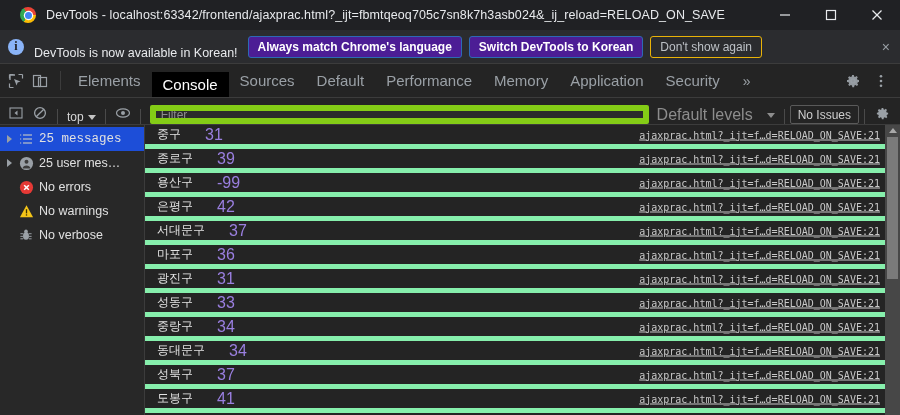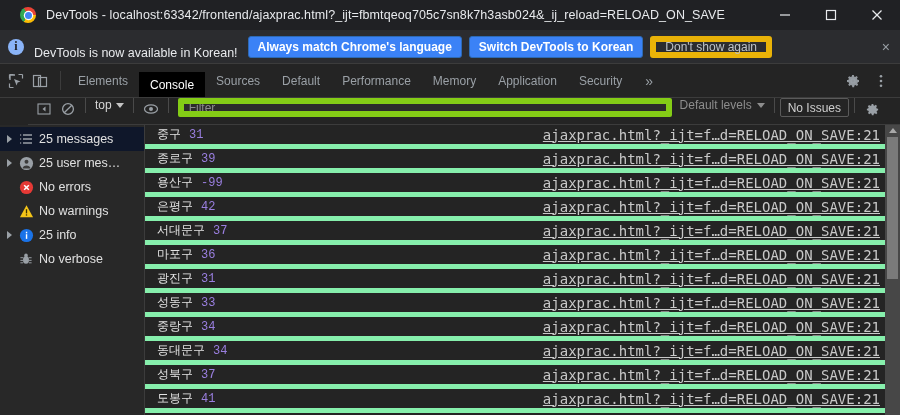--- a/index.html
+++ b/index.html
@@ -98,29 +98,29 @@
     border-radius: 3px;
     font-size: 12px;
     display: flex;
     align-items: center;
     padding: 0 9px;
     margin-right: 7px;
     white-space: nowrap;
     font-family: "Liberation Sans", sans-serif;
   }
   .infobtn.primary {
-    background: #3b82f6;
+    background: #4c1d95;
     color: #ffffff;
     font-weight: bold;
     border: 1px solid #2d6ab4;
   }
   .infobtn.ghost {
     background: transparent;
     color: #bdc1c6;
-    border: 6px solid #eab308;
+    border: 1px solid #eab308;
   }
   .info-close {
     position: absolute;
     right: 10px;
     color: #9aa0a6;
     font-size: 14px;
     line-height: 1;
   }
 
   
@@ -148,21 +148,21 @@
   .tabs {
     display: flex;
     align-items: stretch;
     flex: 1 1 auto;
     min-width: 0;
   }
   .tab {
     display: flex;
     align-items: center;
     padding: 0 11px;
-    font-size: 12px;
+    font-size: 15px;
     color: #9aa0a6;
     white-space: nowrap;
   }
   .tab.active {
     background: #000000;
     color: #ffffff;
     margin-top: 8px;
   }
   .tab.chev { color: #9aa0a6; font-size: 14px; padding: 0 12px; }
   .tabstrip-right {
@@ -178,24 +178,23 @@
     justify-content: center;
     color: #9aa0a6;
   }
 
   
   .filterbar {
     height: 27px;
     background: #242424;
     border-bottom: 1px solid #3c3c3c;
     display: flex;
-    align-items: flex-start;
-    padding: 0 16px 0 4px;
+    align-items: flex-end;
+    padding: 0 6px 0 4px;
     gap: 0;
-    margin-left: 28px;
   }
   .fb-icon {
     width: 24px; height: 22px;
     display: flex; align-items: center; justify-content: center;
     color: #9aa0a6;
   }
   .fb-sep {
     width: 1px; height: 15px;
     background: #4a4a4a;
     margin: 0 5px;
@@ -223,23 +222,23 @@
     border-radius: 2px;
     color: #86efac;
     font-size: 12px;
     font-family: "Liberation Sans", sans-serif;
     padding: 0 5px;
     margin: 0 4px;
     min-width: 0;
   }
   .filter-input::placeholder { color: #8d8d8d; }
   .levels {
-    display: flex; align-items: center; gap: 5px;
+    display: flex; align-items: center; gap: 14px;
     color: #8d8d8d;
-    font-size: 12px;
+    font-size: 16px;
     padding: 0 4px;
     white-space: nowrap;
   }
   .levels .caret { border-top-color: #8d8d8d; }
   .issues-btn {
     height: 19px;
     border: 1px solid #5a5a5a;
     border-radius: 2px;
     color: #cfcfcf;
     font-size: 12px;
@@ -267,21 +266,21 @@
   }
   .side-item {
     height: 24px;
     display: flex;
     align-items: center;
     font-size: 12.5px;
     color: #e0e0e0;
     padding-left: 2px;
     white-space: nowrap;
   }
-  .side-item.selected { background: #0f172a; }
+  .side-item.selected { background: #1d4ed8; font-family: Liberation Mono, monospace; }
   .side-tri {
     width: 14px;
     display: flex; align-items: center; justify-content: center;
     flex: 0 0 14px;
   }
   .side-tri span {
     width: 0; height: 0;
     border-top: 4px solid transparent;
     border-bottom: 4px solid transparent;
     border-left: 5px solid #9aa0a6;
@@ -310,32 +309,32 @@
     background: #242424;
     gap: 8px;
   }
   .msg-text {
     font-family: "DejaVu Sans Mono", monospace;
     font-size: 12px;
     color: #e3e3e3;
     white-space: nowrap;
   }
   .msg-num {
-    font-family: Liberation Mono, monospace;
-    font-size: 12px;
+    font-family: Liberation Sans, sans-serif;
+    font-size: 16px;
     color: #9a7fe0;
-    margin-left: 0;
+    margin-left: 16px;
   }
   .msg-src {
     position: absolute;
     right: 20px;
     top: 50%;
     transform: translateY(-50%);
     font-family: "DejaVu Sans Mono", monospace;
-    font-size: 14px;
+    font-size: 10px;
     color: #c8c8c8;
     text-decoration: underline;
     white-space: nowrap;
   }
 
   
   .vscroll {
     position: absolute;
     right: 0; top: 0;
     width: 15px;
@@ -537,33 +536,20 @@
       <div class="side-ico">
         <svg width="15" height="15" viewBox="0 0 16 16">
           <path d="M8 1.3 L15 14 H1 Z" fill="#f5c518"></path>
           <rect x="7.3" y="5.6" width="1.4" height="4.4" fill="#3c2f00"></rect>
           <rect x="7.3" y="11" width="1.4" height="1.4" fill="#3c2f00"></rect>
         </svg>
       </div>
       <div class="side-label">No warnings</div>
     </div>
 
-    <div class="side-item">
-      <div class="side-tri">
-          <span></span>
-        </div>
-      <div class="side-ico">
-        <svg width="15" height="15" viewBox="0 0 16 16">
-          <circle cx="8" cy="8" r="7" fill="#1a73e8"></circle>
-          <rect x="7.3" y="6.6" width="1.5" height="5" fill="#fff"></rect>
-          <rect x="7.3" y="4" width="1.5" height="1.7" fill="#fff"></rect>
-        </svg>
-      </div>
-      <div class="side-label">25 info</div>
-    </div>
 
     <div class="side-item">
       <div class="side-tri"></div>
       <div class="side-ico">
         <svg width="14" height="14" viewBox="0 0 16 16" fill="#9aa0a6">
           <ellipse cx="8" cy="9" rx="3.4" ry="4.4"></ellipse>
           <circle cx="8" cy="3.6" r="2"></circle>
           <rect x="1.6" y="6" width="3" height="1.1"></rect>
             <rect x="11.4" y="6" width="3" height="1.1"></rect>
           <rect x="1.6" y="9" width="3" height="1.1"></rect>

